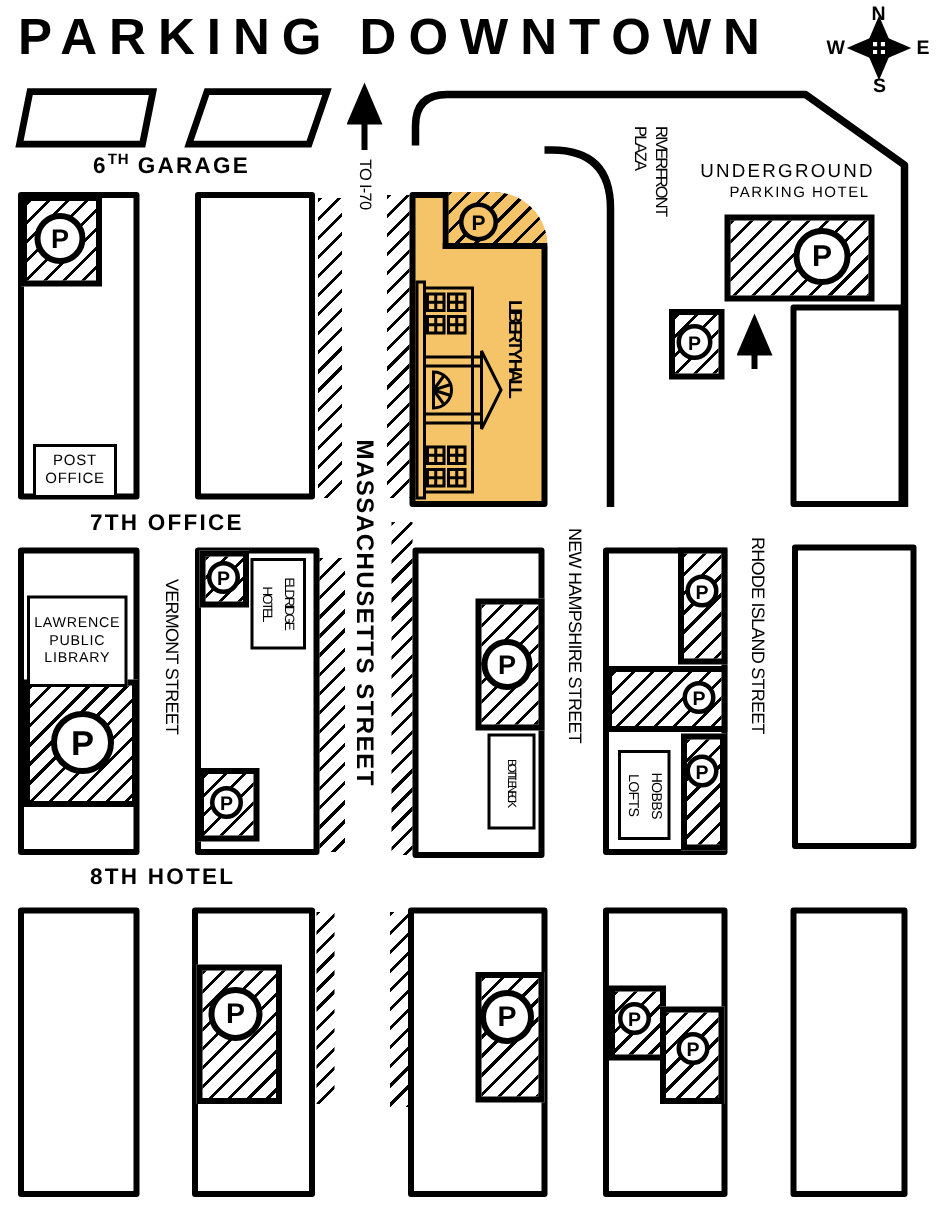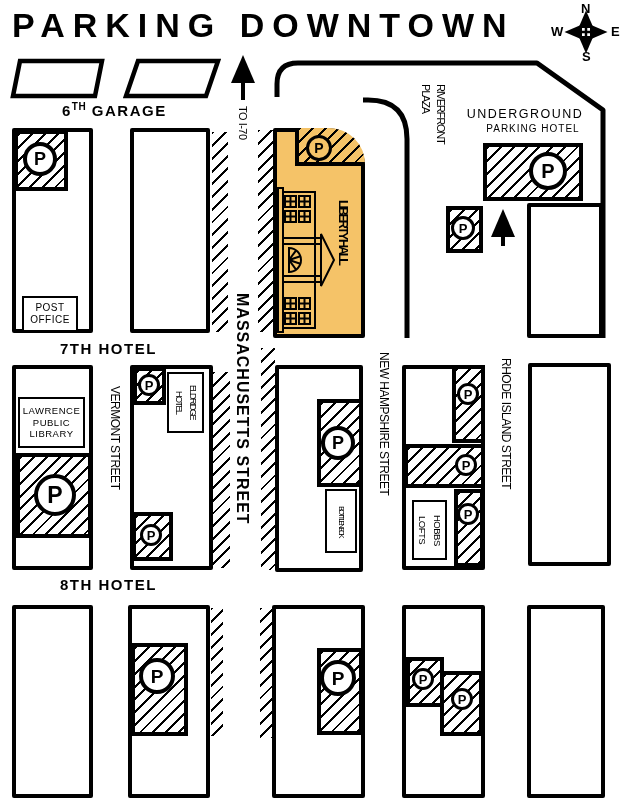--- a/index.html
+++ b/index.html
@@ -130,38 +130,38 @@
   <div class="title" style="left:12px;top:6px;">PARKING DOWNTOWN</div>
 
   <div class="compass-l" style="left:581px;top:1px;">N</div>
   <div class="compass-l" style="left:582px;top:49px;">S</div>
   <div class="compass-l" style="left:551px;top:24px;">W</div>
   <div class="compass-l" style="left:611px;top:24px;">E</div>
 
   <div class="hstreet" style="left:62px;top:101px;">
     <span>6</span><sup>TH</sup>&nbsp;<span>GARAGE</span>
   </div>
-  <div class="hstreet" style="left:60px;top:340px;">7TH HOTEL</div>
+  <div class="hstreet" style="left:60px;top:340px;">7TH OFFICE</div>
   <div class="hstreet" style="left:60px;top:576px;">8TH HOTEL</div>
 
   <div class="vtext vstreet" style="left:236px;top:106px;font-size:11px;">TO I-70</div>
   <div class="vtext vstreet-bold" style="left:233px;top:293px;">MASSACHUSETTS STREET</div>
   <div class="vtext vstreet" style="left:106px;top:386px;">VERMONT STREET</div>
   <div class="vtext vstreet" style="left:375px;top:352px;">NEW HAMPSHIRE STREET</div>
   <div class="vtext vstreet" style="left:497px;top:358px;">RHODE ISLAND STREET</div>
   <div class="vtext vstreet" style="left:419px;top:84px;font-size:11px;letter-spacing:-1.2px;">RIVERFRONT
 PLAZA</div>
   <div class="vtext" style="left:336px;top:200px;font-weight:800;font-size:12.5px;letter-spacing:-2.2px;">LIBERTY HALL</div>
 
   <div class="garage-t1">UNDERGROUND</div>
   <div class="garage-t2">PARKING HOTEL</div>
 
   <div class="bldgbox" style="left:22px;top:285px;width:56px;height:36px;margin-top:11px;">POST
 OFFICE</div>
-  <div class="bldgbox" style="left:18px;top:397px;width:67px;height:51px;font-size:9.5px;">LAWRENCE
+  <div class="bldgbox" style="left:18px;top:397px;width:67px;height:61px;font-size:9.5px;">LAWRENCE
 PUBLIC
 LIBRARY</div>
   <div class="bldgbox" style="left:167px;top:372px;width:37px;height:61px;">
     <span class="vtext" style="font-size:9px;letter-spacing:-1.5px;line-height:1.6;">ELDRIDGE
 HOTEL</span>
   </div>
   <div class="bldgbox" style="left:325px;top:489px;width:32px;height:64px;">
     <span class="vtext" style="font-size:8px;letter-spacing:-2.3px;">BOTTLENECK</span>
   </div>
   <div class="bldgbox" style="left:412px;top:500px;width:35px;height:60px;">

